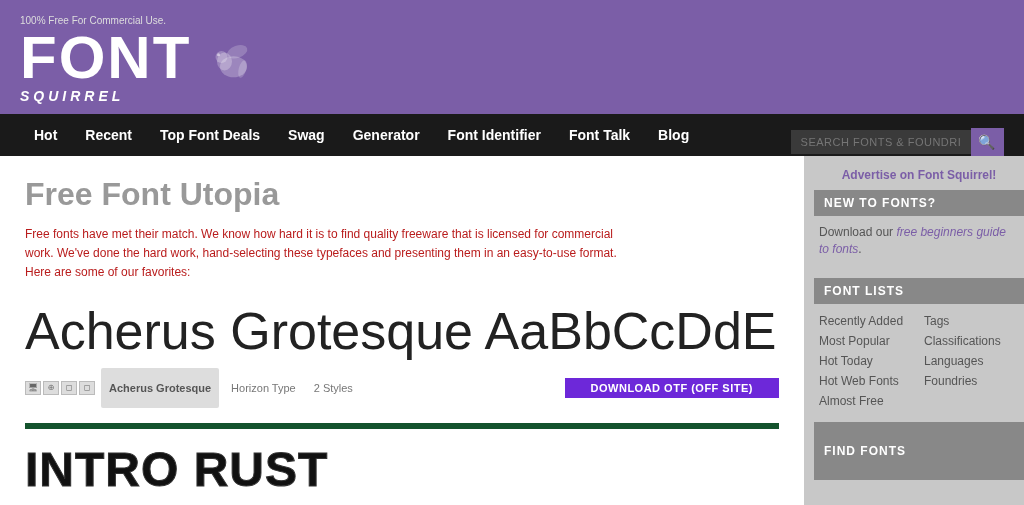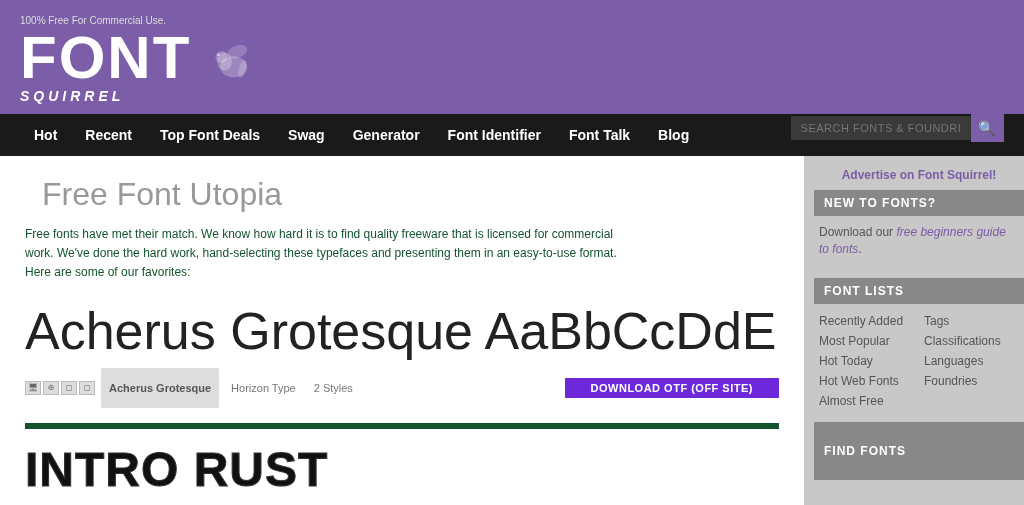--- a/index.html
+++ b/index.html
@@ -15,21 +15,21 @@
     .logo-area { display: flex; flex-direction: column; color: white; }
     .logo-tagline { font-size: 10px; color: #ddd; margin-bottom: 2px; }
     .logo-text { display: flex; align-items: flex-end; }
     .logo-font { font-size: 60px; font-weight: 900; line-height: 1; color: white; letter-spacing: 2px; }
     .logo-icon { width: 60px; height: 50px; margin-left: 5px; }
 
     
     .nav {
       background: #1a1a1a;
       display: flex;
-      align-items: flex-start;
+      align-items: flex-end;
       padding: 0 20px;
       height: 42px;
     }
     .nav-items { display: flex; align-items: center; flex: 1; gap: 0; }
     .nav-item {
       color: white;
       font-size: 14px;
       font-weight: bold;
       padding: 0 14px;
       height: 42px;
@@ -68,28 +68,27 @@
     
     .main-content {
       background: white;
       flex: 1;
       padding: 20px 25px;
     }
 
     .page-title {
       font-size: 32px;
       color: #999;
-      font-weight: normal;
+      font-weight: bold;
       margin-bottom: 12px;
-      margin-left: 17px;
     }
 
     .page-desc {
       font-size: 12px;
-      color: #14532d;
+      color: #b91c1c;
       line-height: 1.6;
       margin-bottom: 20px;
       max-width: 620px;
     }
 
     
     .font-showcase {
       margin-bottom: 15px;
       border-bottom: 6px solid #14532d;
       padding-bottom: 10px;

